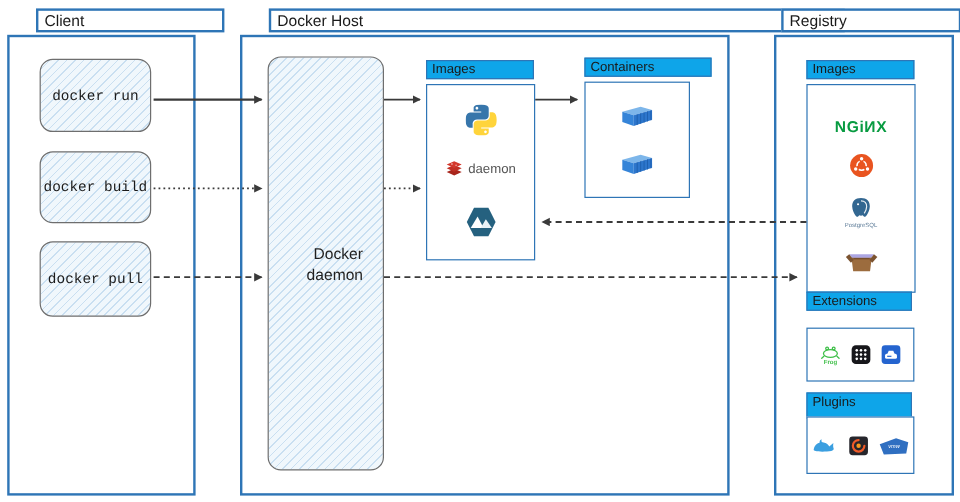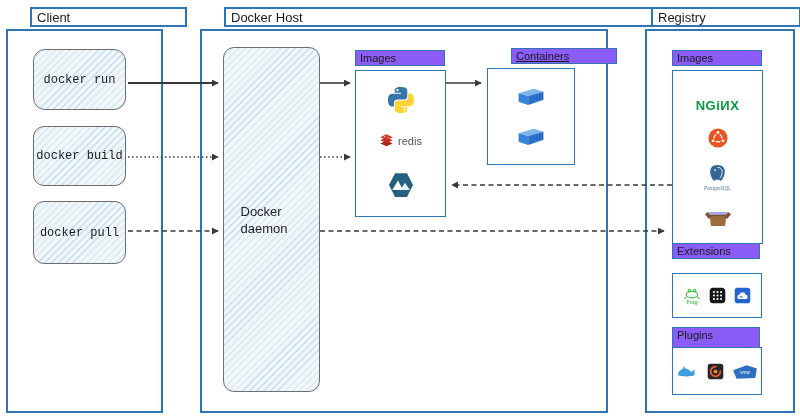--- a/index.html
+++ b/index.html
@@ -4,51 +4,51 @@
 <style>
   html,body{margin:0;padding:0;background:#fff;}
   .stage{position:relative;width:800px;height:418px;background:#fff;overflow:hidden;
          font-family:"Liberation Sans",sans-serif;color:var(--text-dark,#1a1a1a);}
   .abs{position:absolute;box-sizing:border-box;}
   
   .panel-label{border:2px solid var(--frame-blue,#2e75b6);background:#fff;
                font-size:13px;line-height:16px;padding:1px 0 0 5px;font-weight:400;margin-left:24px;}
   .panel-body{border:2px solid var(--frame-blue,#2e75b6);background:#fff;}
   
-  .mini-label{border:1.4px solid var(--frame-blue,#2e75b6);background:#8b5cf6;
+  .mini-label{border:1.4px solid var(--frame-blue,#2e75b6);background:#0ea5e9;
               font-size:11px;line-height:13px;padding:1px 0 0 4px;}
   .mini-box{border:1.4px solid var(--frame-blue,#2e75b6);background:#fff;}
   
   .sketch{background-color:var(--sketch-fill,#f0f7fc);
           background-image:repeating-linear-gradient(135deg,var(--hatch-line,#c9dff1) 0px,var(--hatch-line,#c9dff1) 1px,transparent 1px,transparent 5px);
           border:1.6px solid var(--sketch-border,#6e6e6e);border-radius:11px;
           display:flex;align-items:center;justify-content:center;}
   .cmd{font-family:"Liberation Mono","DejaVu Sans Mono",monospace;font-size:12px;color:#1a1a1a;}
-  .daemon-text{font-size:13px;line-height:17px;text-align:left;color:#1f1f1f;}
+  .daemon-text{font-size:13px;line-height:17px;text-align:right;color:#1f1f1f;}
   
   .vstack{display:flex;flex-direction:column;align-items:center;justify-content:space-around;}
   .hstack{display:flex;flex-direction:row;align-items:center;justify-content:center;gap:8px;}
   .redis-row{display:flex;align-items:center;gap:4px;}
   .redis-text{font-size:11px;color:#555;}
   .nginx-text{font-weight:700;font-size:13px;letter-spacing:0.5px;color:var(--nginx-green,#089b41);margin-top:12px;}
   .pg-wrap{display:flex;flex-direction:column;align-items:center;gap:1px;}
   .pg-text{font-size:5px;color:#5f7d99;}
   .jfrog-wrap{display:flex;flex-direction:column;align-items:center;line-height:4px;}
   .jfrog-text{font-size:5px;font-weight:700;color:var(--jfrog-green,#3fbf49);}
   .arrows{position:absolute;left:0;top:0;pointer-events:none;}
 </style>
 </head>
 <body>
 
 <div class="stage">
 
   <div class="abs panel-label" style="left:6px;top:7px;width:157px;height:20px;">Client</div>
   <div class="abs panel-body" style="left:6px;top:29px;width:157px;height:384px;"></div>
 
-  <div class="abs sketch cmd" style="left:33px;top:49px;width:93px;height:61px;border-radius:12px;">
+  <div class="abs sketch cmd" style="left:33px;top:49px;width:93px;height:61px;">
     <span>docker run</span>
   </div>
   <div class="abs sketch cmd" style="left:33px;top:126px;width:93px;height:60px;">
     <span>docker build</span>
   </div>
   <div class="abs sketch cmd" style="left:33px;top:201px;width:93px;height:63px;">
     <span>docker pull</span>
   </div>
 
   <div class="abs panel-label" style="left:200px;top:7px;width:480px;height:20px;">Docker Host</div>
@@ -67,31 +67,31 @@
     </svg>
 
     <div class="redis-row">
       <svg width="15" height="15" viewBox="0 0 24 24">
         <polygon points="12,10.5 22,15 12,19.5 2,15" fill="#a8251c"></polygon>
         <polygon points="12,5.5 22,10 12,14.5 2,10" fill="#c02f24"></polygon>
         <polygon points="12,0.5 22,5 12,9.5 2,5" fill="#d3372b"></polygon>
         <circle cx="9" cy="4.2" r="1" fill="#fff" opacity="0.85"></circle>
         <circle cx="14.5" cy="5.8" r="1" fill="#fff" opacity="0.65"></circle>
       </svg>
-      <span class="redis-text">redis</span>
+      <span class="redis-text">daemon</span>
     </div>
 
     <svg width="30" height="30" viewBox="0 0 24 24">
       <polygon points="7.2,2.5 16.8,2.5 21.6,12 16.8,21.5 7.2,21.5 2.4,12" style="fill:var(--alpine-blue)"></polygon>
       <path d="M5 16 L9.6 8.4 L13.6 16 Z" fill="#ffffff"></path>
       <path d="M11.6 16 L15.1 10.2 L19.1 16 Z" fill="#e9f1f6"></path>
     </svg>
   </div>
 
-  <div class="abs mini-label" style="left:511px;top:48px;width:106px;height:16px;text-decoration:underline;">Containers</div>
+  <div class="abs mini-label" style="left:487px;top:48px;width:106px;height:16px;">Containers</div>
   <div class="abs mini-box vstack" style="left:487px;top:68px;width:88px;height:97px;padding:8px 0;">
     <svg width="32" height="21" viewBox="0 0 32 22">
       <polygon points="3,7.5 19,3 29,6 13,10.5" fill="#7db6ea"></polygon>
       <polygon points="3,7.5 13,10.5 13,20 3,16.5" style="fill:var(--container-blue)"></polygon>
       <polygon points="13,10.5 29,6 29,14.5 13,20" fill="#2d76cc"></polygon>
       <g stroke="#1e5fae" stroke-width="0.8">
         <line x1="16" y1="9.7" x2="16" y2="19"></line>
           <line x1="19" y1="8.8" x2="19" y2="17.9"></line>
         <line x1="22" y1="8" x2="22" y2="16.9"></line>
           <line x1="25" y1="7.1" x2="25" y2="15.9"></line>

